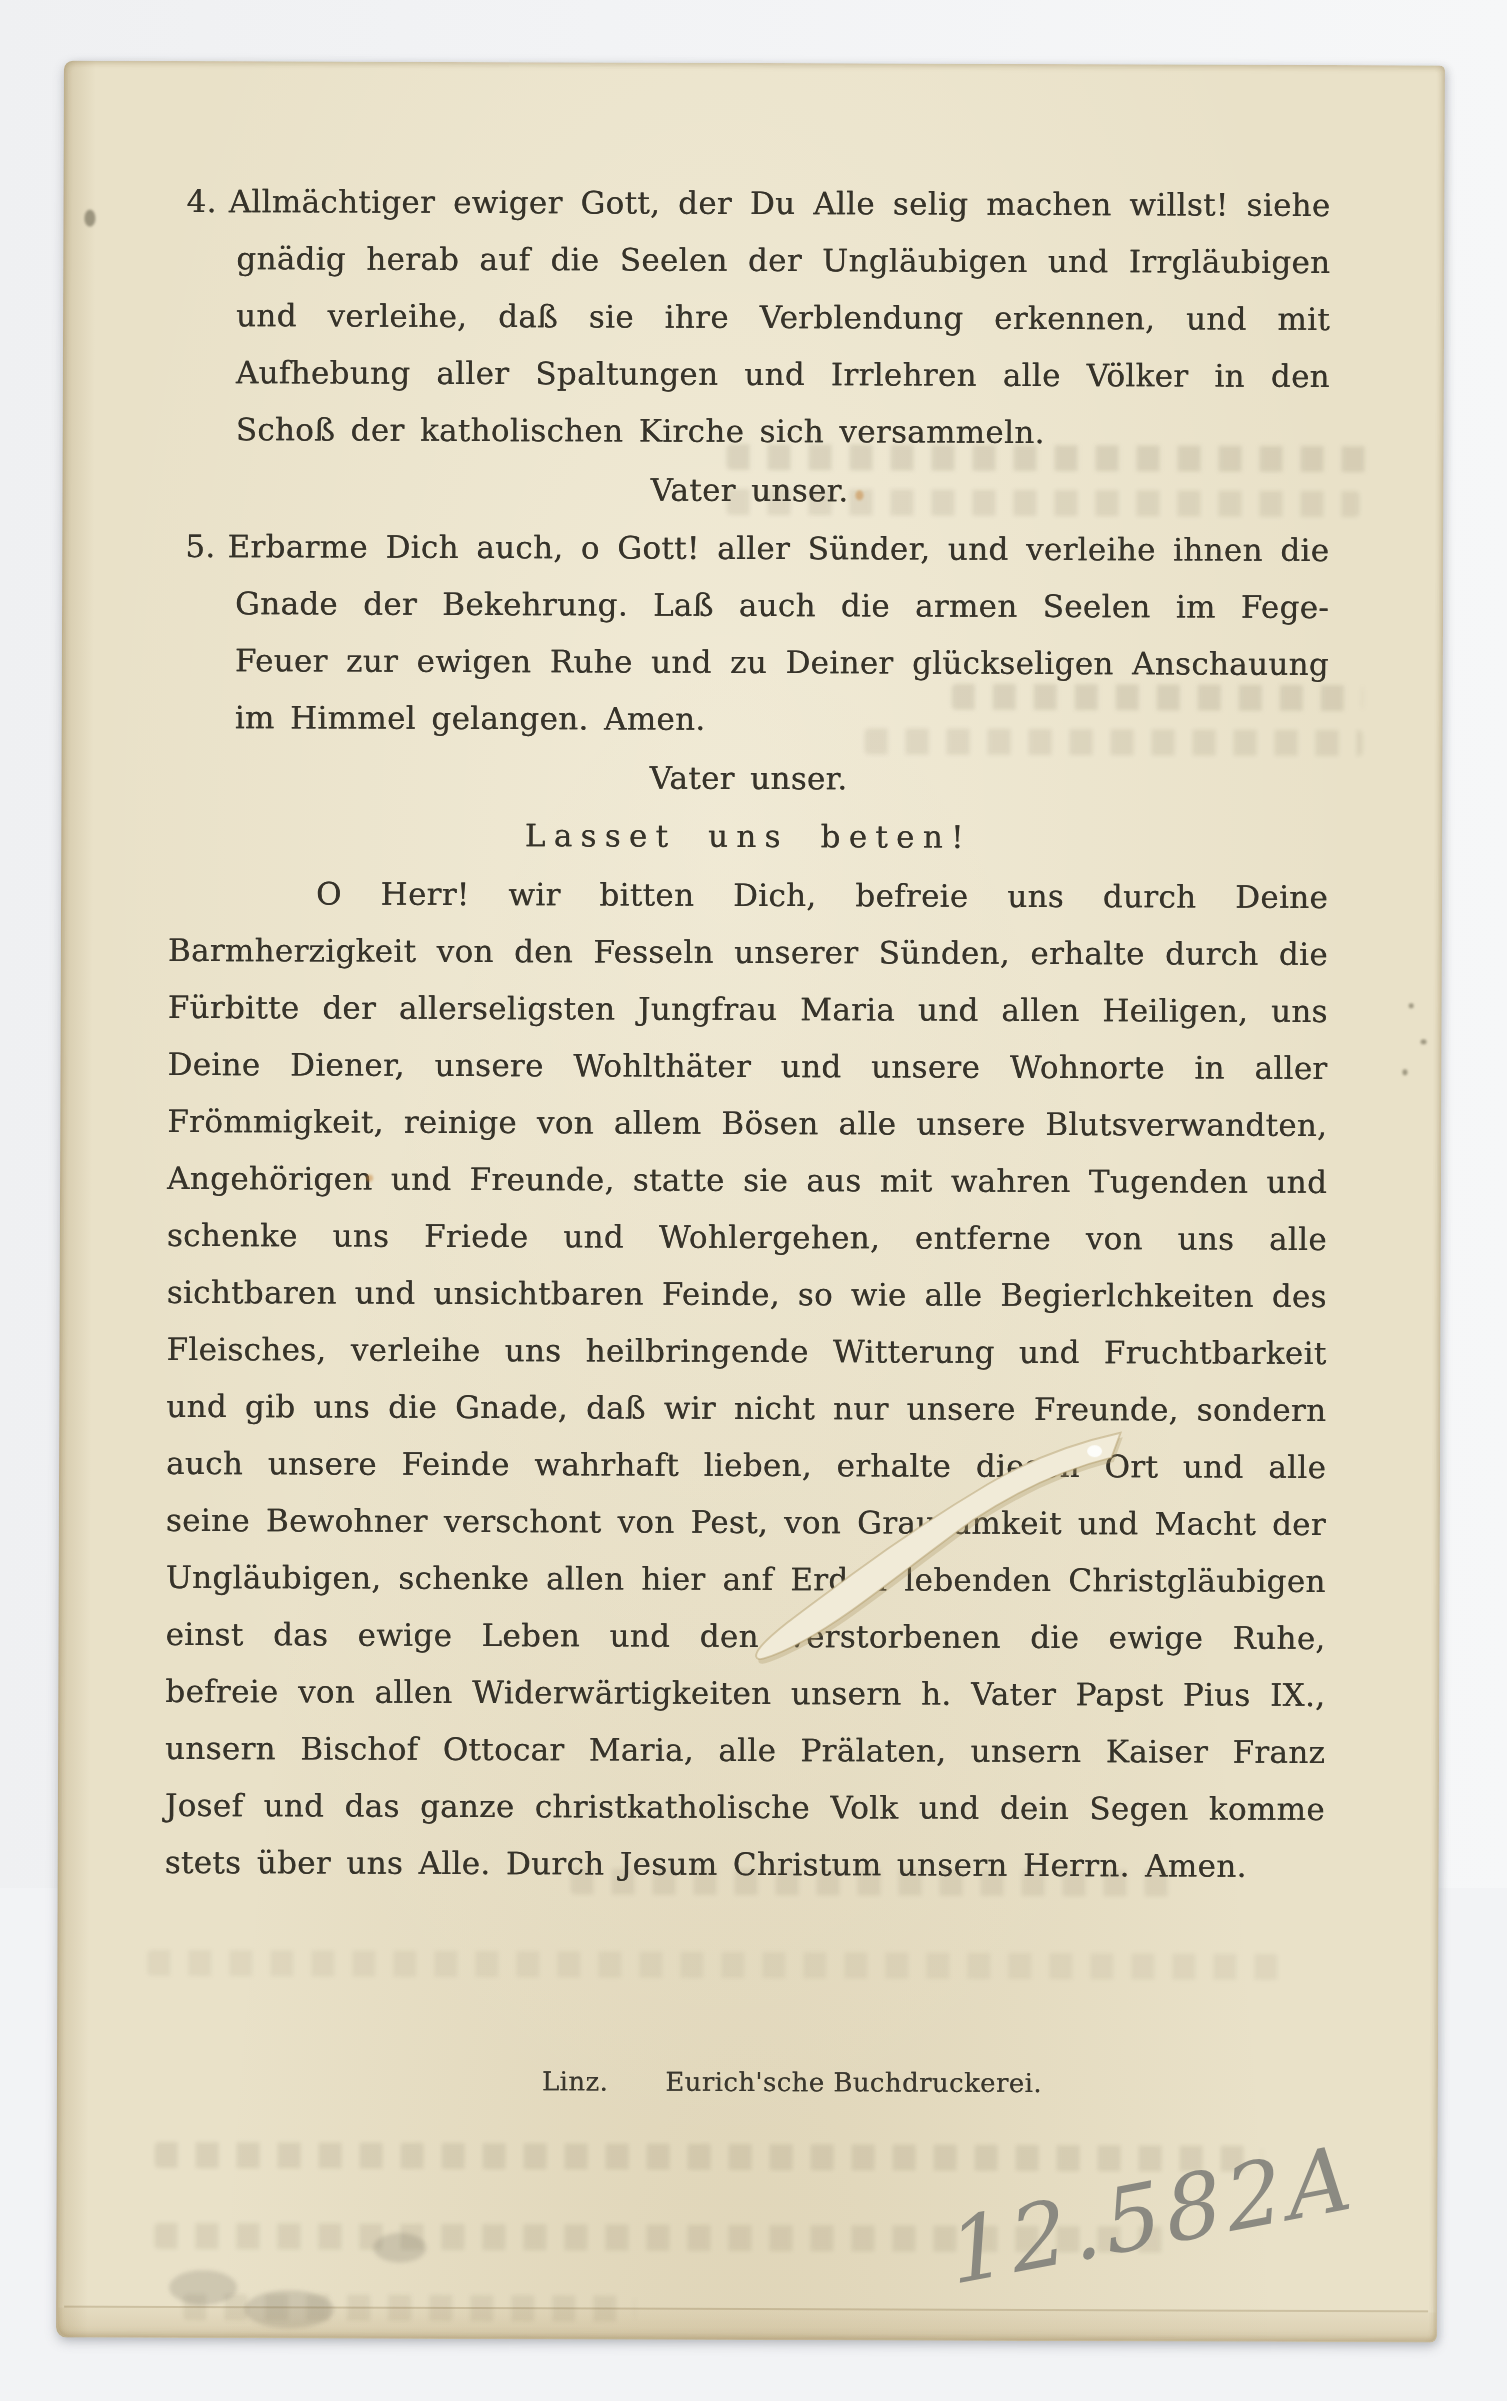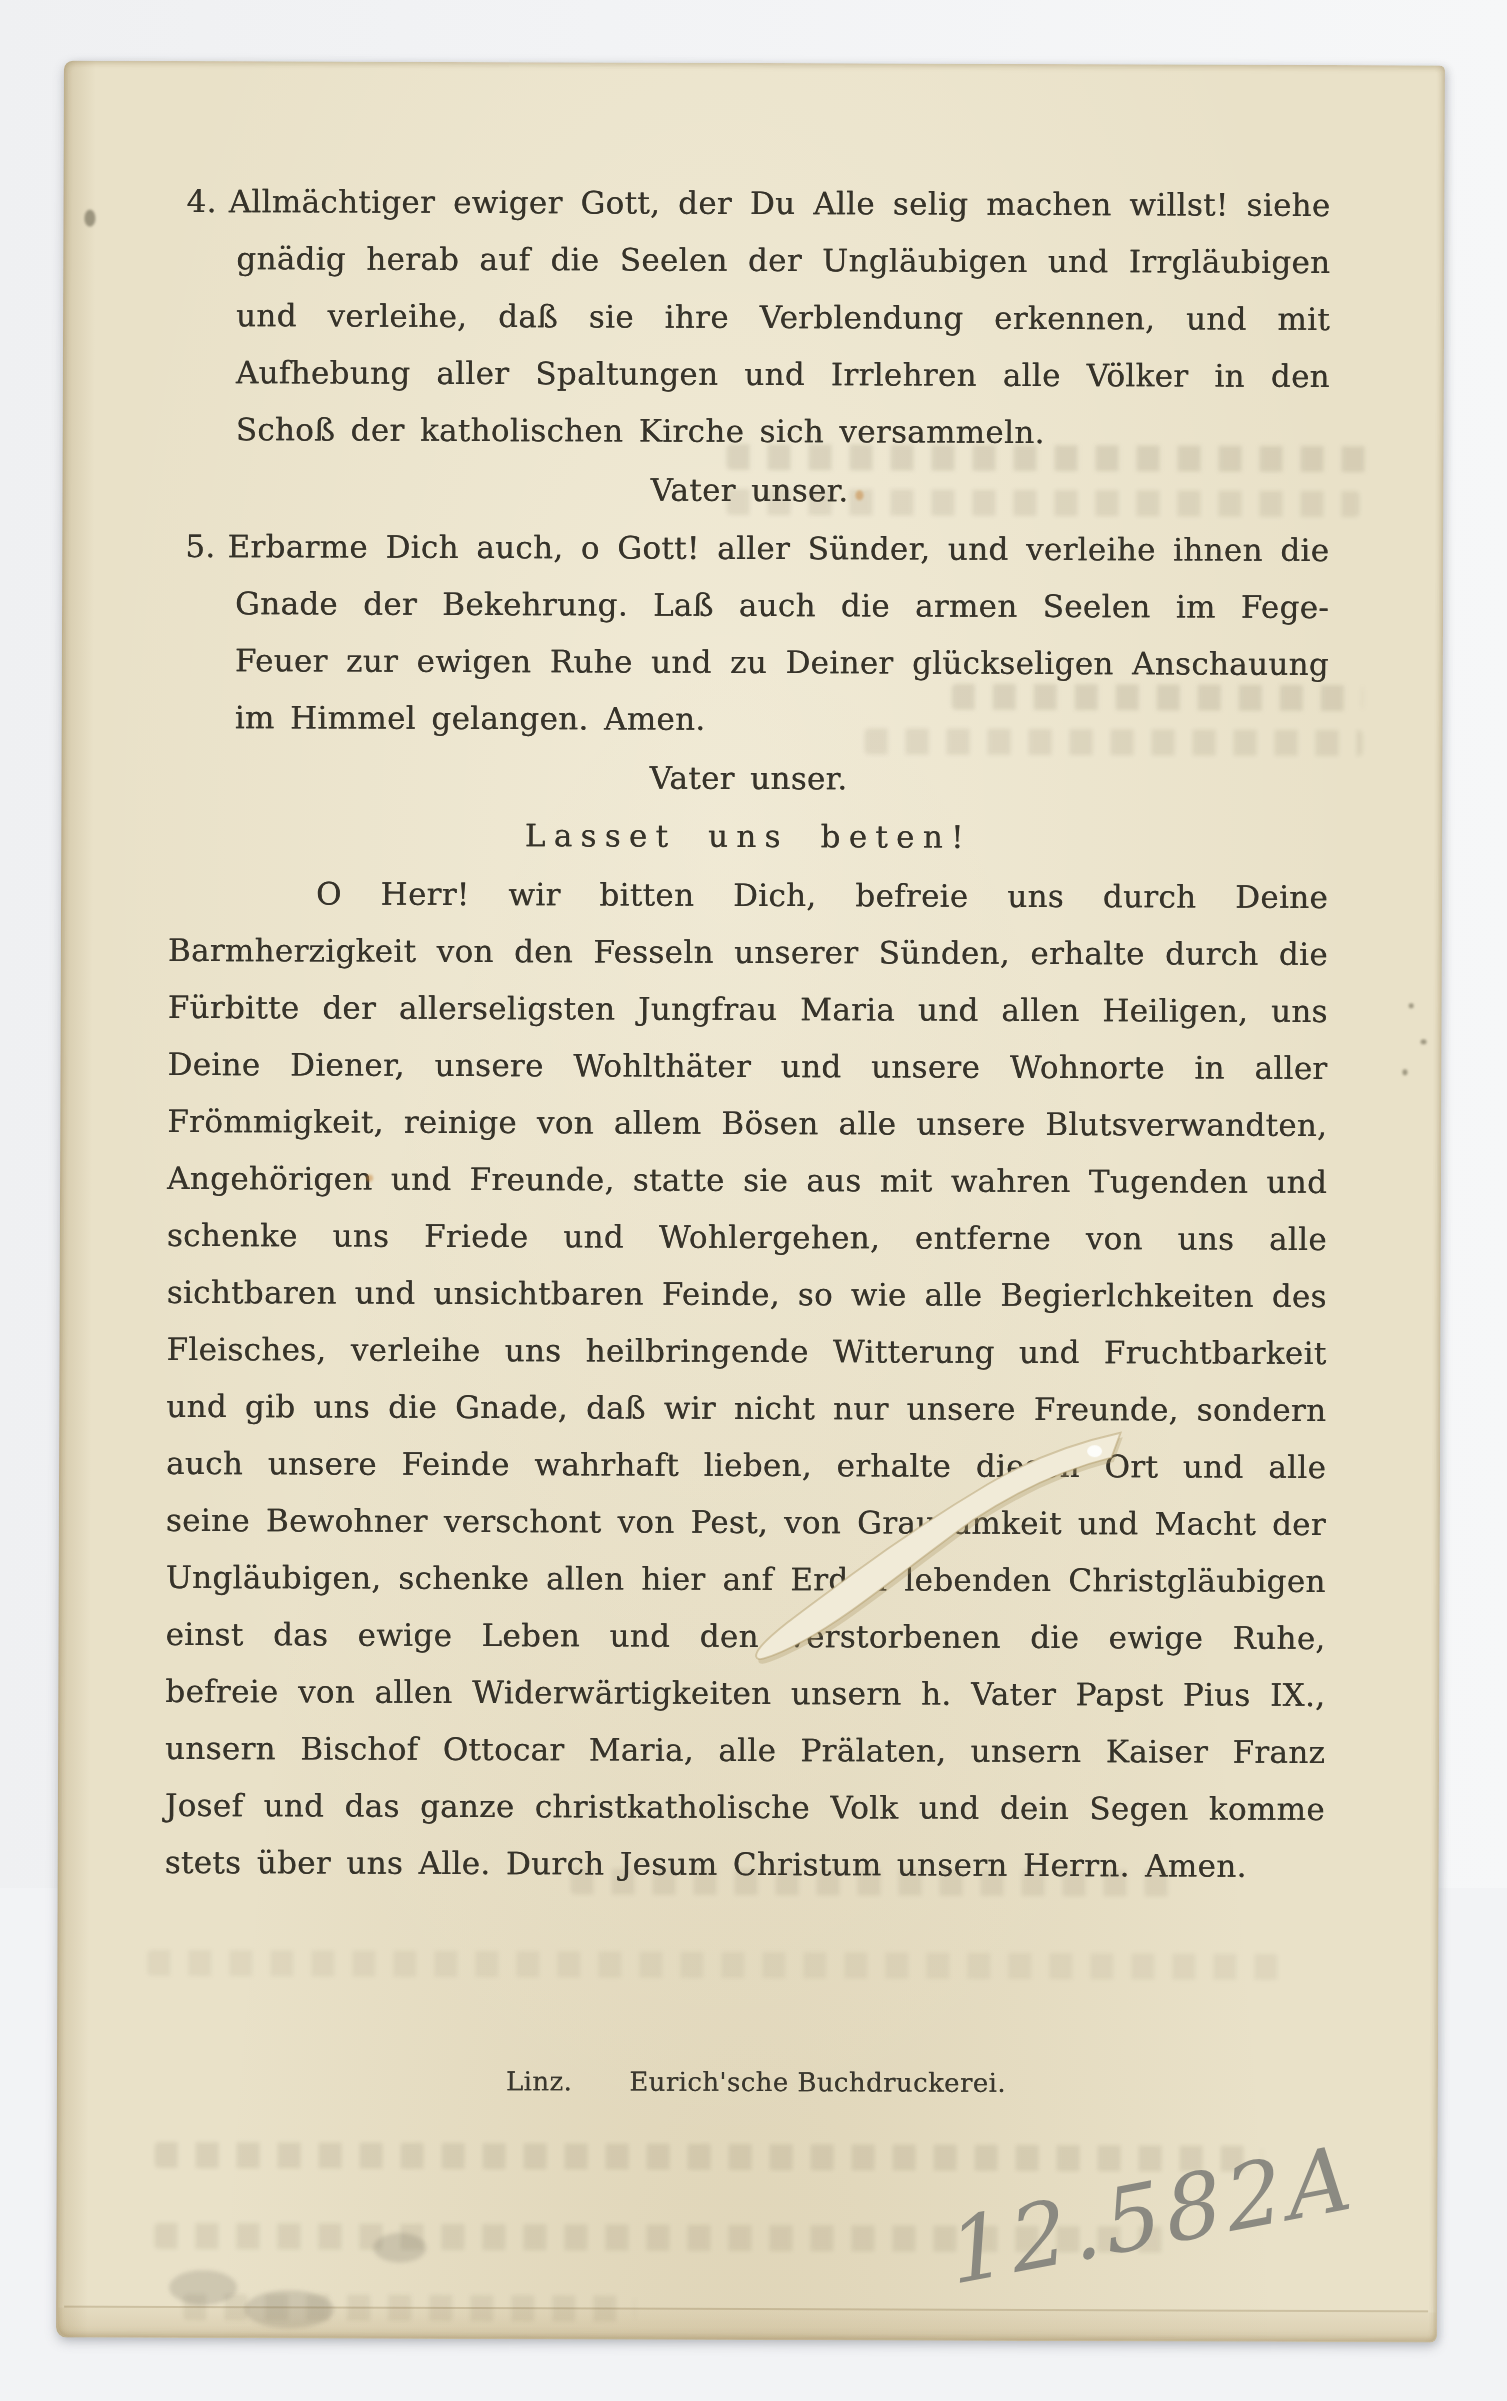--- a/index.html
+++ b/index.html
@@ -95,21 +95,21 @@
   .imprint {
     position: absolute;
     left: 449px;
     top: 2004px;
     font-size: 26px;
     color: #3a372e;
     letter-spacing: 0.4px;
     white-space: nowrap;
     text-shadow: 0.2px 0 0 rgba(58,55,46,0.8);
   }
-  .imprint .place { margin-right: 57px; }
+  .imprint .place { margin-right: 57px; margin-left: 36px; }
   .handwritten {
     position: absolute;
     left: 890px;
     top: 2098px;
     font-size: 89px;
     font-style: italic;
     font-family: "DejaVu Serif", serif;
     color: rgba(125,125,120,0.88);
     letter-spacing: 5.3px;
     transform: rotate(-11deg) skewX(-4deg);

